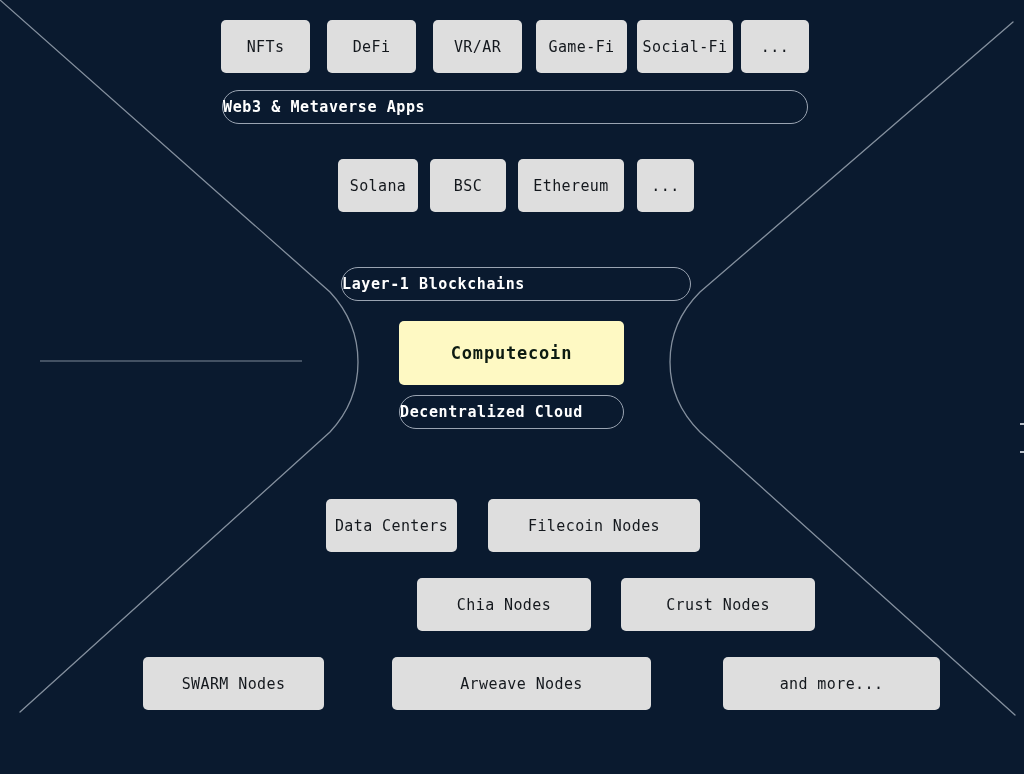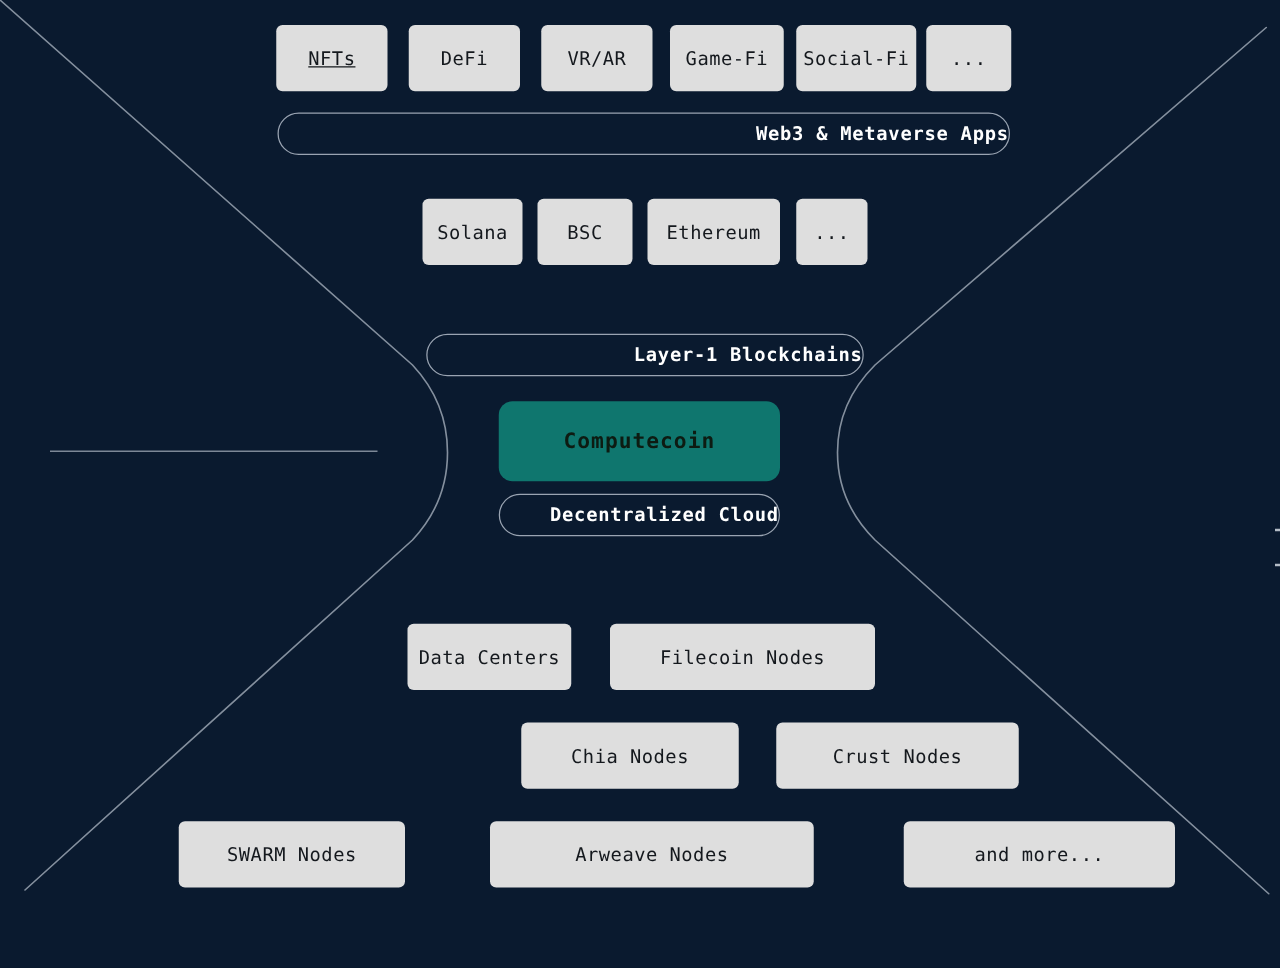--- a/index.html
+++ b/index.html
@@ -32,32 +32,31 @@
     box-sizing: border-box;
     background: #dedede;
     color: #14181d;
     border-radius: 5px;
     font-family: "DejaVu Sans Mono", "Liberation Mono", monospace;
     font-size: 15px;
     letter-spacing: 0.4px;
     white-space: nowrap;
   }
   .node.accent {
-    background: #0f766e;
+    background: #fef9c3;
     color: #0d1b12;
     font-weight: bold;
     font-size: 17px;
     letter-spacing: 0.8px;
-    border-radius: 11px;
   }
   .pill {
     position: absolute;
     display: flex;
     align-items: center;
-    justify-content: flex-end;
+    justify-content: flex-start;
     box-sizing: border-box;
     background: transparent;
     border: 1.4px solid #9aa4b2;
     border-radius: 999px;
     color: #ffffff;
     font-family: "DejaVu Sans Mono", "Liberation Mono", monospace;
     font-size: 15px;
     font-weight: bold;
     letter-spacing: 0.6px;
     white-space: nowrap;
@@ -73,21 +72,21 @@
     <path d="M 0,0 L 330,292 Q 358,322 358,362 Q 358,402 330,432 L 20,712" fill="none" stroke="#9aa4b2" stroke-width="1.3" stroke-linecap="round" stroke-linejoin="round" opacity="0.85"></path>
 
     <path d="M 1013,22 L 700,292 Q 670,322 670,362 Q 670,402 700,432 L 1015,715" fill="none" stroke="#9aa4b2" stroke-width="1.3" stroke-linecap="round" stroke-linejoin="round" opacity="0.85"></path>
 
     <line x1="40" y1="361" x2="302" y2="361" stroke="#9aa4b2" stroke-width="1.2" opacity="0.8"></line>
 
     <line x1="1020" y1="424" x2="1024" y2="424" stroke="#c8cfd8" stroke-width="2" opacity="0.9"></line>
     <line x1="1020" y1="452" x2="1024" y2="452" stroke="#c8cfd8" stroke-width="2" opacity="0.9"></line>
   </svg>
 
-  <div class="node" style="left:221px;top:20px;width:89px;height:53px;text-decoration:underline;">
+  <div class="node" style="left:221px;top:20px;width:89px;height:53px;">
     <span>NFTs</span>
   </div>
   <div class="node" style="left:327px;top:20px;width:89px;height:53px;">
     <span>DeFi</span>
   </div>
   <div class="node" style="left:433px;top:20px;width:89px;height:53px;">
     <span>VR/AR</span>
   </div>
   <div class="node" style="left:536px;top:20px;width:91px;height:53px;">
     <span>Game-Fi</span>

